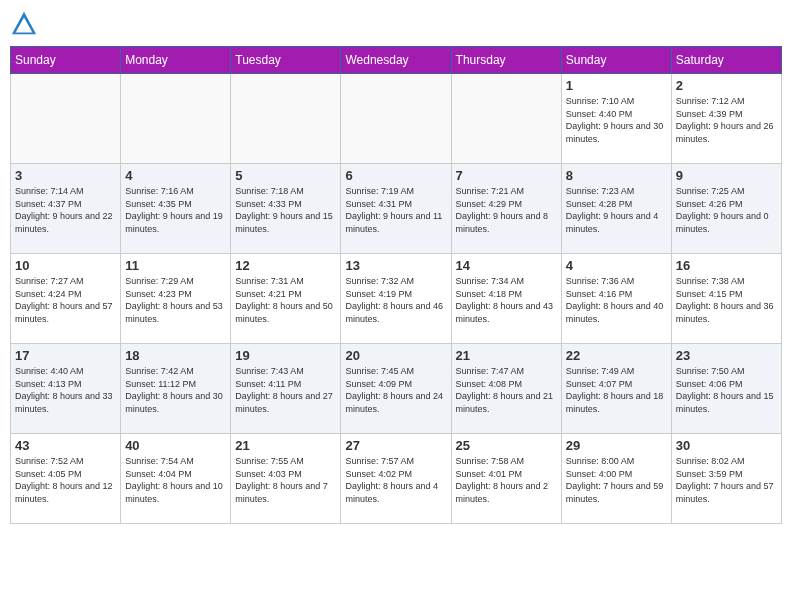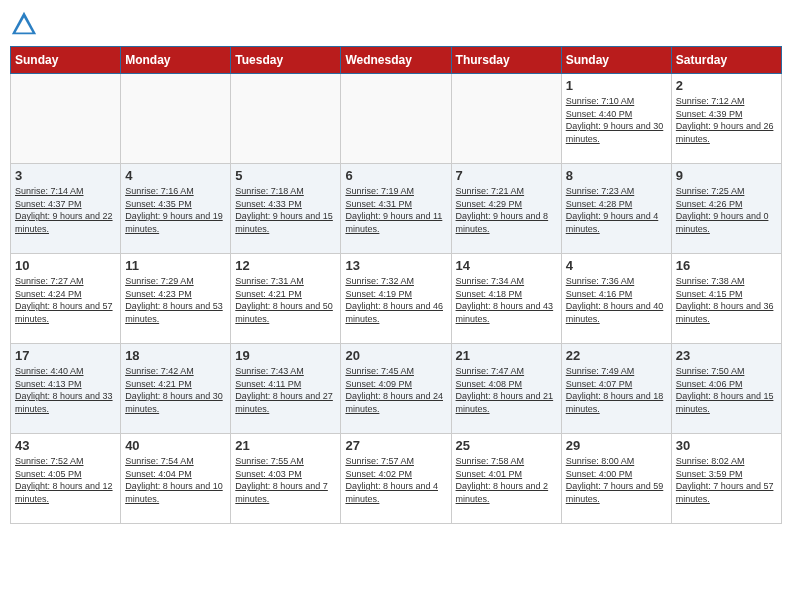--- a/index.html
+++ b/index.html
@@ -43,24 +43,24 @@
     .location {
       font-size: 16px;
       color: #555;
     }
     table {
       width: 100%;
       border-collapse: collapse;
       table-layout: fixed;
     }
     thead tr th {
-      background: #b91c1c;
+      background: #a21caf;
       color: #fff;
       font-size: 12px;
-      font-weight: bold;
+      font-weight: normal;
       padding: 6px 4px;
       text-align: left;
       border: 1px solid #2a6aa0;
     }
     tbody tr td {
       border: 1px solid #ccc;
       vertical-align: top;
       padding: 4px;
       font-size: 9.5px;
       color: #333;
@@ -72,21 +72,20 @@
     }
     .day-number {
       font-size: 13px;
       font-weight: bold;
       margin-bottom: 2px;
     }
     .day-info {
       font-size: 9px;
       line-height: 1.4;
       color: #333;
-      text-decoration: underline;
     }
     .empty-cell {
       background: #f9f9f9 !important;
     }
   </style>
 </head>
 <body>
 
 <div class="header">
   <div class="logo">
@@ -245,21 +244,21 @@
         <td>
           <div class="day-number">17</div>
           <div class="day-info">Sunrise: 4:40 AM
 Sunset: 4:13 PM
 Daylight: 8 hours
 and 33 minutes.</div>
         </td>
         <td>
           <div class="day-number">18</div>
           <div class="day-info">Sunrise: 7:42 AM
-Sunset: 4:21 PM
+Sunset: 11:12 PM
 Daylight: 8 hours
 and 30 minutes.</div>
         </td>
         <td>
           <div class="day-number">19</div>
           <div class="day-info">Sunrise: 7:43 AM
 Sunset: 4:11 PM
 Daylight: 8 hours
 and 27 minutes.</div>
         </td>

